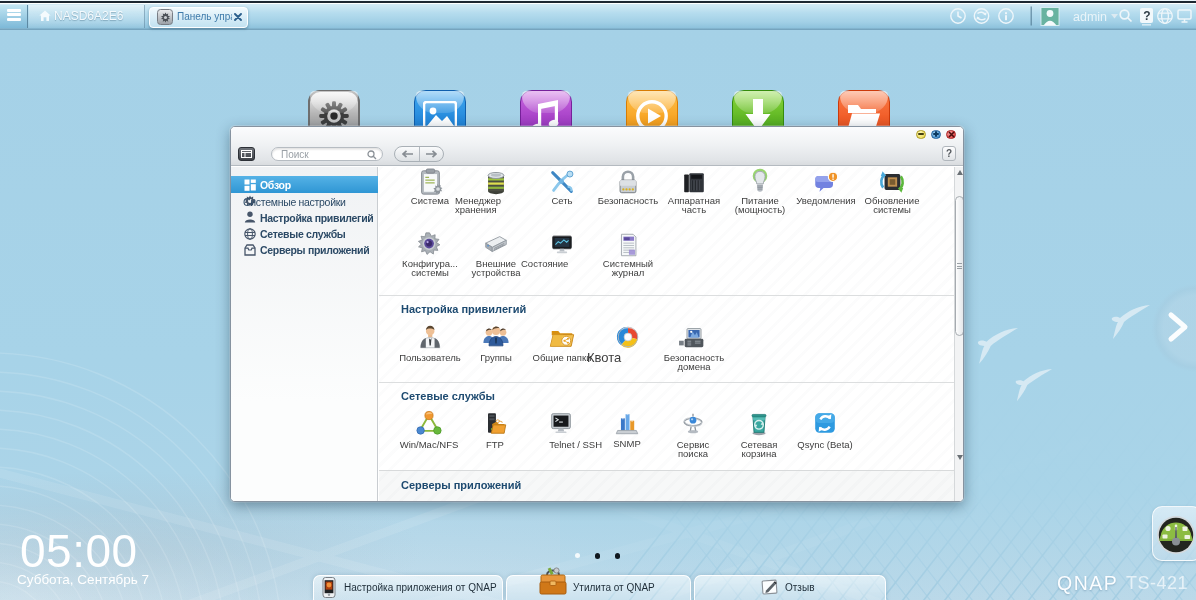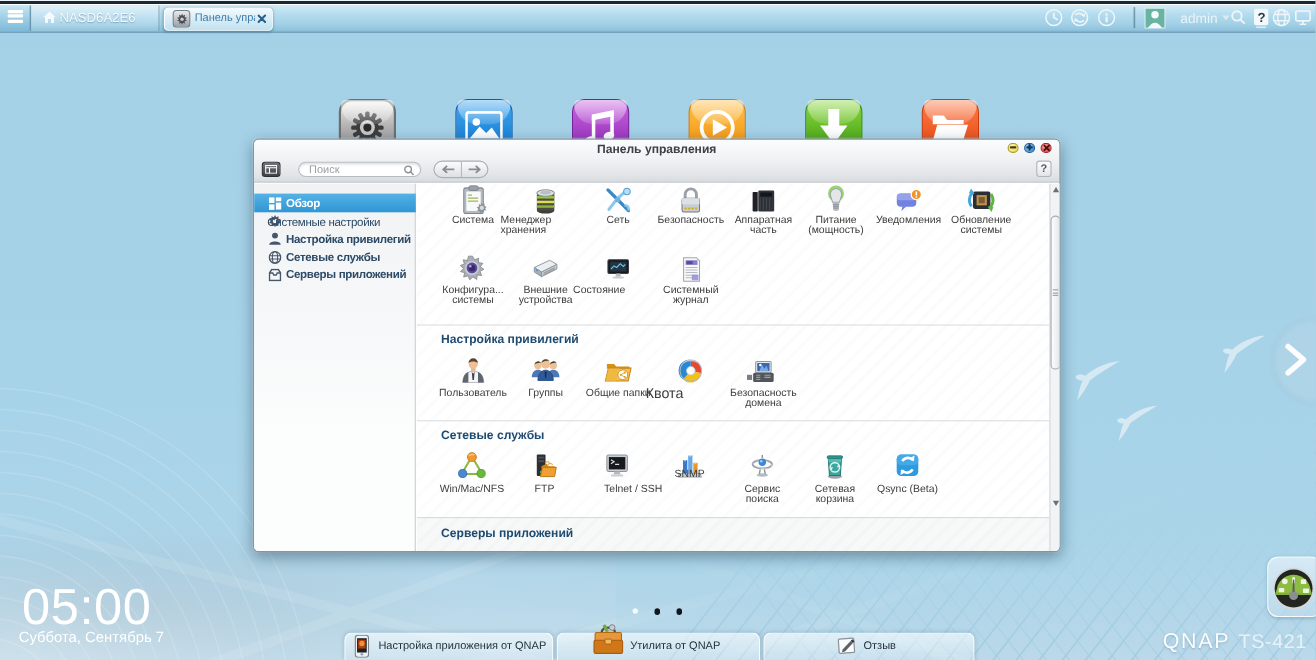--- a/index.html
+++ b/index.html
@@ -357,21 +357,20 @@
   <rect x="6.5" y="19.5" width="5" height="4" rx="0.8"></rect>
       <rect x="28.5" y="20" width="5.5" height="4" rx="0.8"></rect>
  </g>
  <circle cx="20" cy="26.5" r="4" fill="#8a8f94"></circle>
  <path d="M19,23 L21,23 L20.6,12 L19.4,12 Z" fill="#5a5f64"></path>
 </svg>
 
 <div class="abs" style="left:230px;top:126px;width:734px;height:376px;border-radius:5px;
  background:#fff;border:1px solid #8693a0;box-shadow:0 4px 14px rgba(20,50,70,0.45), 0 0 0 1px rgba(255,255,255,0.25);overflow:hidden">
  <div class="abs" style="left:0;top:0;width:732px;height:39px;background:linear-gradient(180deg,#fbfcfd 0%,#f0f2f4 45%,#e2e5e8 85%,#d9dcdf 100%);border-bottom:1px solid #b4bac0"></div>
- <div class="abs" style="left:0;top:3px;width:732px;text-align:center;font-size:11px;font-weight:bold;color:#3c4146">Панель управления</div>
 <div class="abs" style="left:685px;top:2.5px;width:9.5px;height:9.5px;border-radius:50%;background:radial-gradient(circle at 35% 30%,#fdf8b8,#e8d23a);border:1px solid #ad9b22"></div>
     <div class="abs" style="left:687px;top:6.2px;width:6px;height:2.2px;background:#433d10;border-radius:1px"></div>
 <div class="abs" style="left:700px;top:2.5px;width:9.5px;height:9.5px;border-radius:50%;background:radial-gradient(circle at 35% 30%,#9ed0f2,#2e7dc0);border:1px solid #1f5f9a"></div>
     <div class="abs" style="left:702px;top:6.2px;width:6px;height:2.2px;background:#0d3a60;border-radius:1px"></div>
     <div class="abs" style="left:703.9px;top:4.3px;width:2.2px;height:6px;background:#0d3a60;border-radius:1px"></div>
 <div class="abs" style="left:715px;top:2.5px;width:9.5px;height:9.5px;border-radius:50%;background:radial-gradient(circle at 35% 30%,#f5a0a0,#d83030);border:1px solid #a81f1f"></div>
     <svg class="abs" style="left:716.5px;top:4px" width="7" height="7" viewBox="0 0 7 7">
       <path d="M1,1 L6,6 M6,1 L1,6" stroke="#4a0d0d" stroke-width="1.6"></path>
     </svg>
 
@@ -619,21 +618,21 @@
 <rect x="10" y="24" width="12" height="1.8" rx="0.8" fill="#c9ced3"></rect>
     </svg>
  <div class="abs" style="left:289px;top:312.5px;width:82px;text-align:right;font-size:9.5px;line-height:9px;color:#3d3d3d">Telnet / SSH</div>
  <svg class="abs" style="left:381px;top:282px" width="30" height="28" viewBox="0 0 32 30">
       <rect x="9.5" y="10" width="4.2" height="13" fill="#3a78c8"></rect>
 <rect x="14.5" y="5.5" width="4.2" height="17.5" fill="#68a8e8"></rect>
 <rect x="19.5" y="12.5" width="4.2" height="10.5" fill="#e89828"></rect>
 <path d="M6,23 L26,23 L27.5,26.5 L4.5,26.5 Z" fill="#c9ced3" stroke="#9aa1a8" stroke-width="0.9"></path>
 <path d="M10.5,10.5 L12.5,10.5 M15.5,6 L17.5,6 M20.5,13 L22.5,13" stroke="#ffffff" stroke-width="1" opacity="0.6"></path>
     </svg>
- <div class="abs" style="left:355px;top:300px;width:82px;text-align:center;font-size:9.5px;line-height:9px;color:#3d3d3d">SNMP</div>
+ <div class="abs" style="left:355px;top:312px;width:82px;text-align:center;font-size:9.5px;line-height:9px;color:#3d3d3d">SNMP</div>
  <svg class="abs" style="left:447px;top:282px" width="30" height="28" viewBox="0 0 32 30">
       <ellipse cx="16" cy="14" rx="9.5" ry="4" fill="none" stroke="#9aa1a8" stroke-width="1.6"></ellipse>
 <ellipse cx="16" cy="14" rx="9.5" ry="4" fill="none" stroke="#c9ced3" stroke-width="0.8" transform="rotate(12 16 14)"></ellipse>
 <circle cx="16" cy="12" r="3.6" fill="#3a88d8"></circle>
 <circle cx="15" cy="11" r="1.2" fill="#a8d0f0"></circle>
 <path d="M16,5 L16,8 M14,19 L13,24 L19,24 L18,19" stroke="#8d949b" stroke-width="1.4" fill="none"></path>
 <ellipse cx="16" cy="24.5" rx="5.5" ry="1.6" fill="#b4bac1"></ellipse>
     </svg>
  <div class="abs" style="left:421px;top:312.5px;width:82px;text-align:center;font-size:9.5px;line-height:9px;color:#3d3d3d">Сервис<br>поиска</div>
  <svg class="abs" style="left:513px;top:282px" width="30" height="28" viewBox="0 0 32 30">

